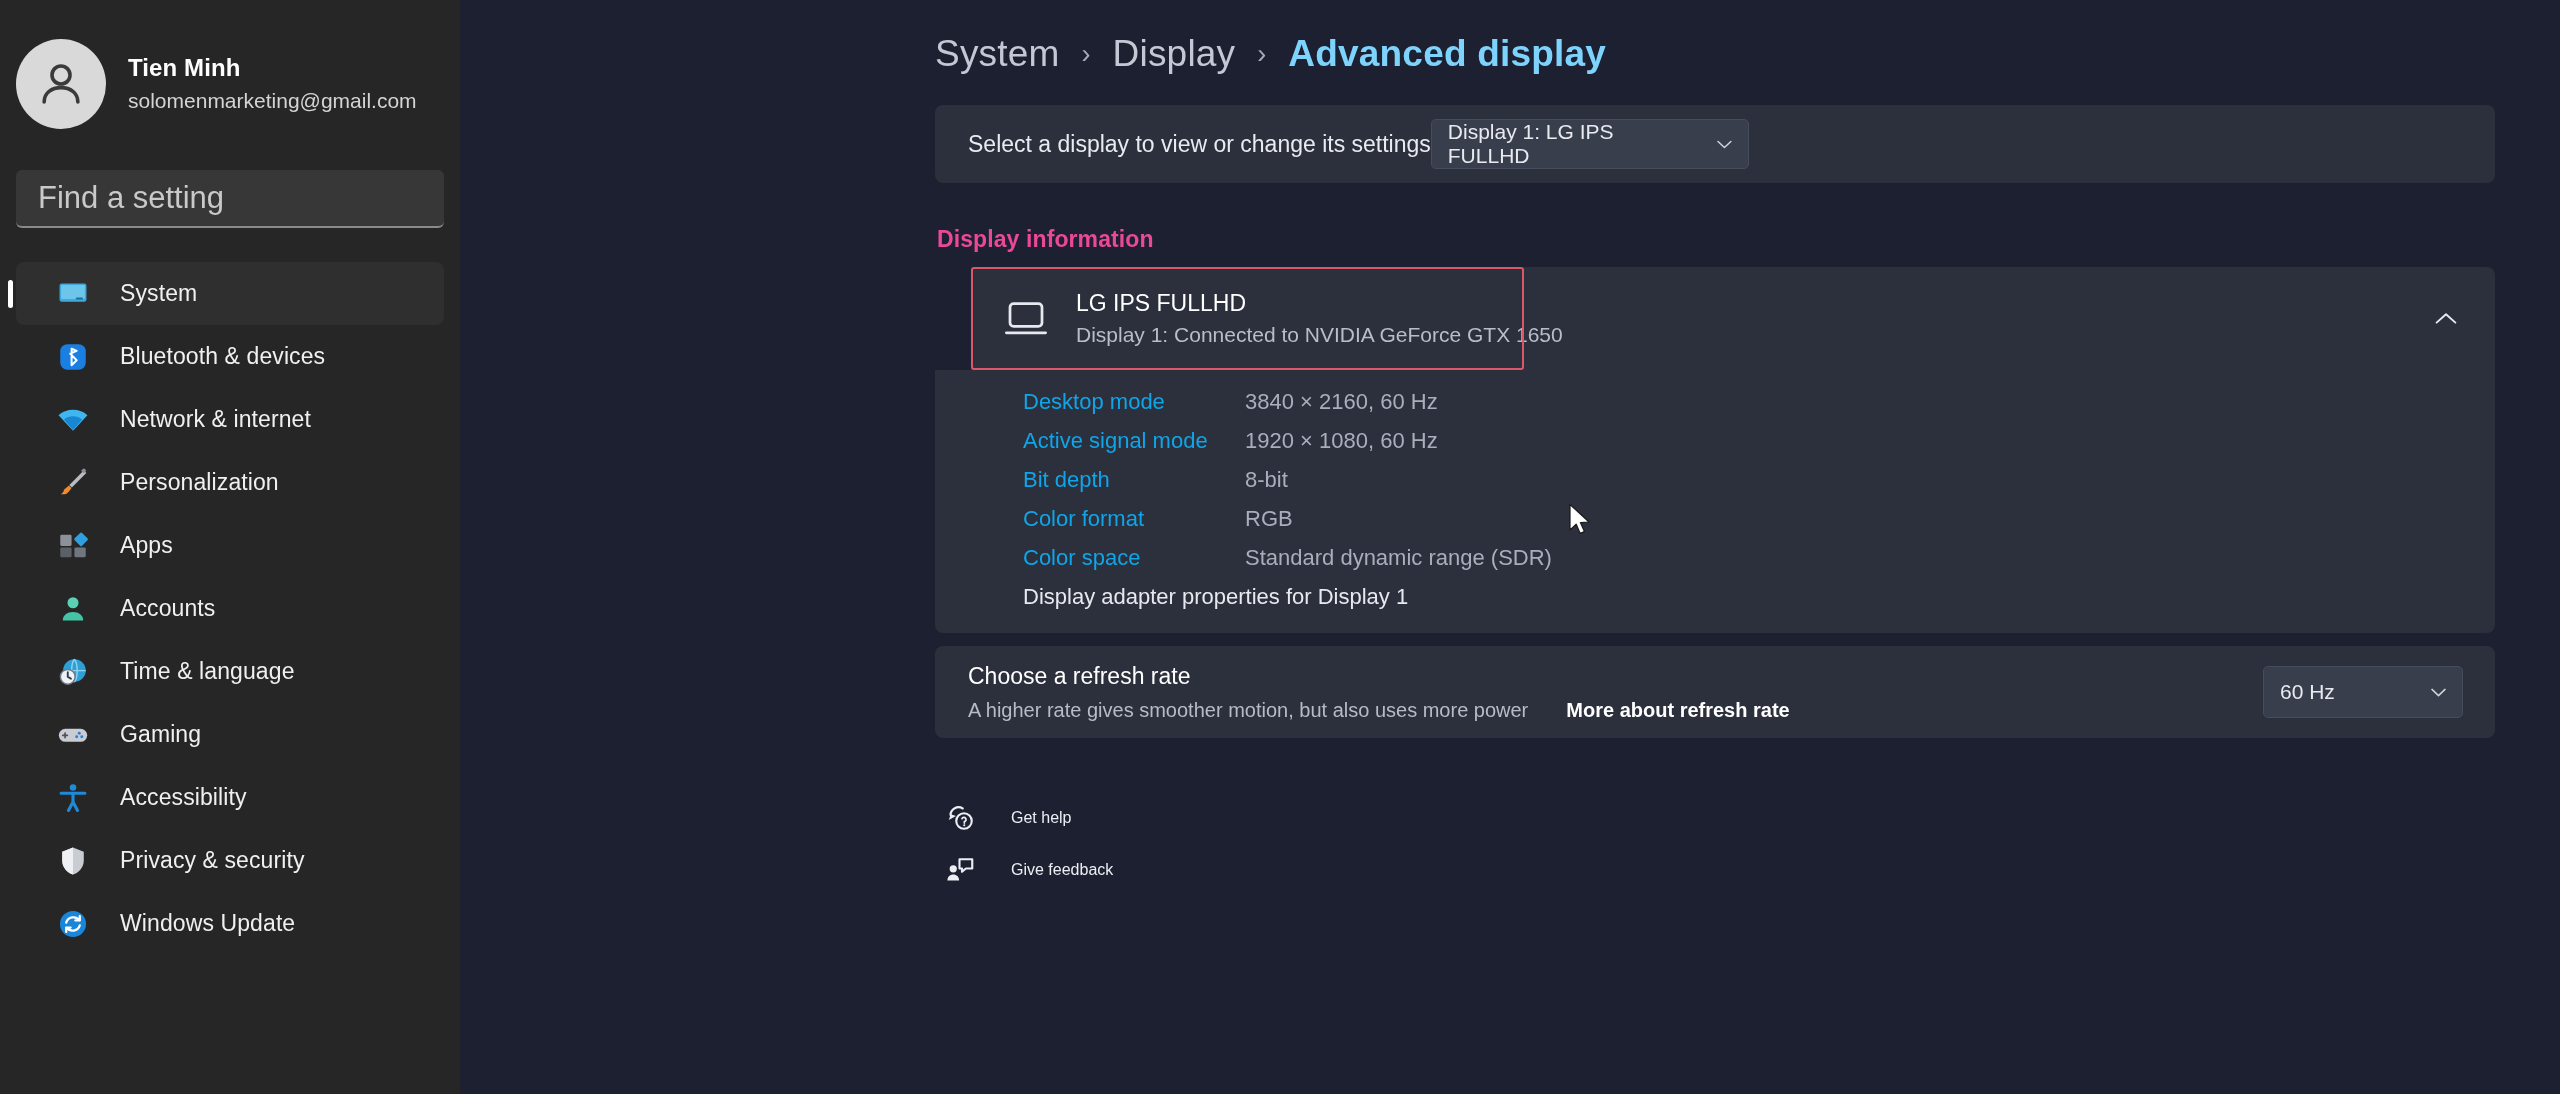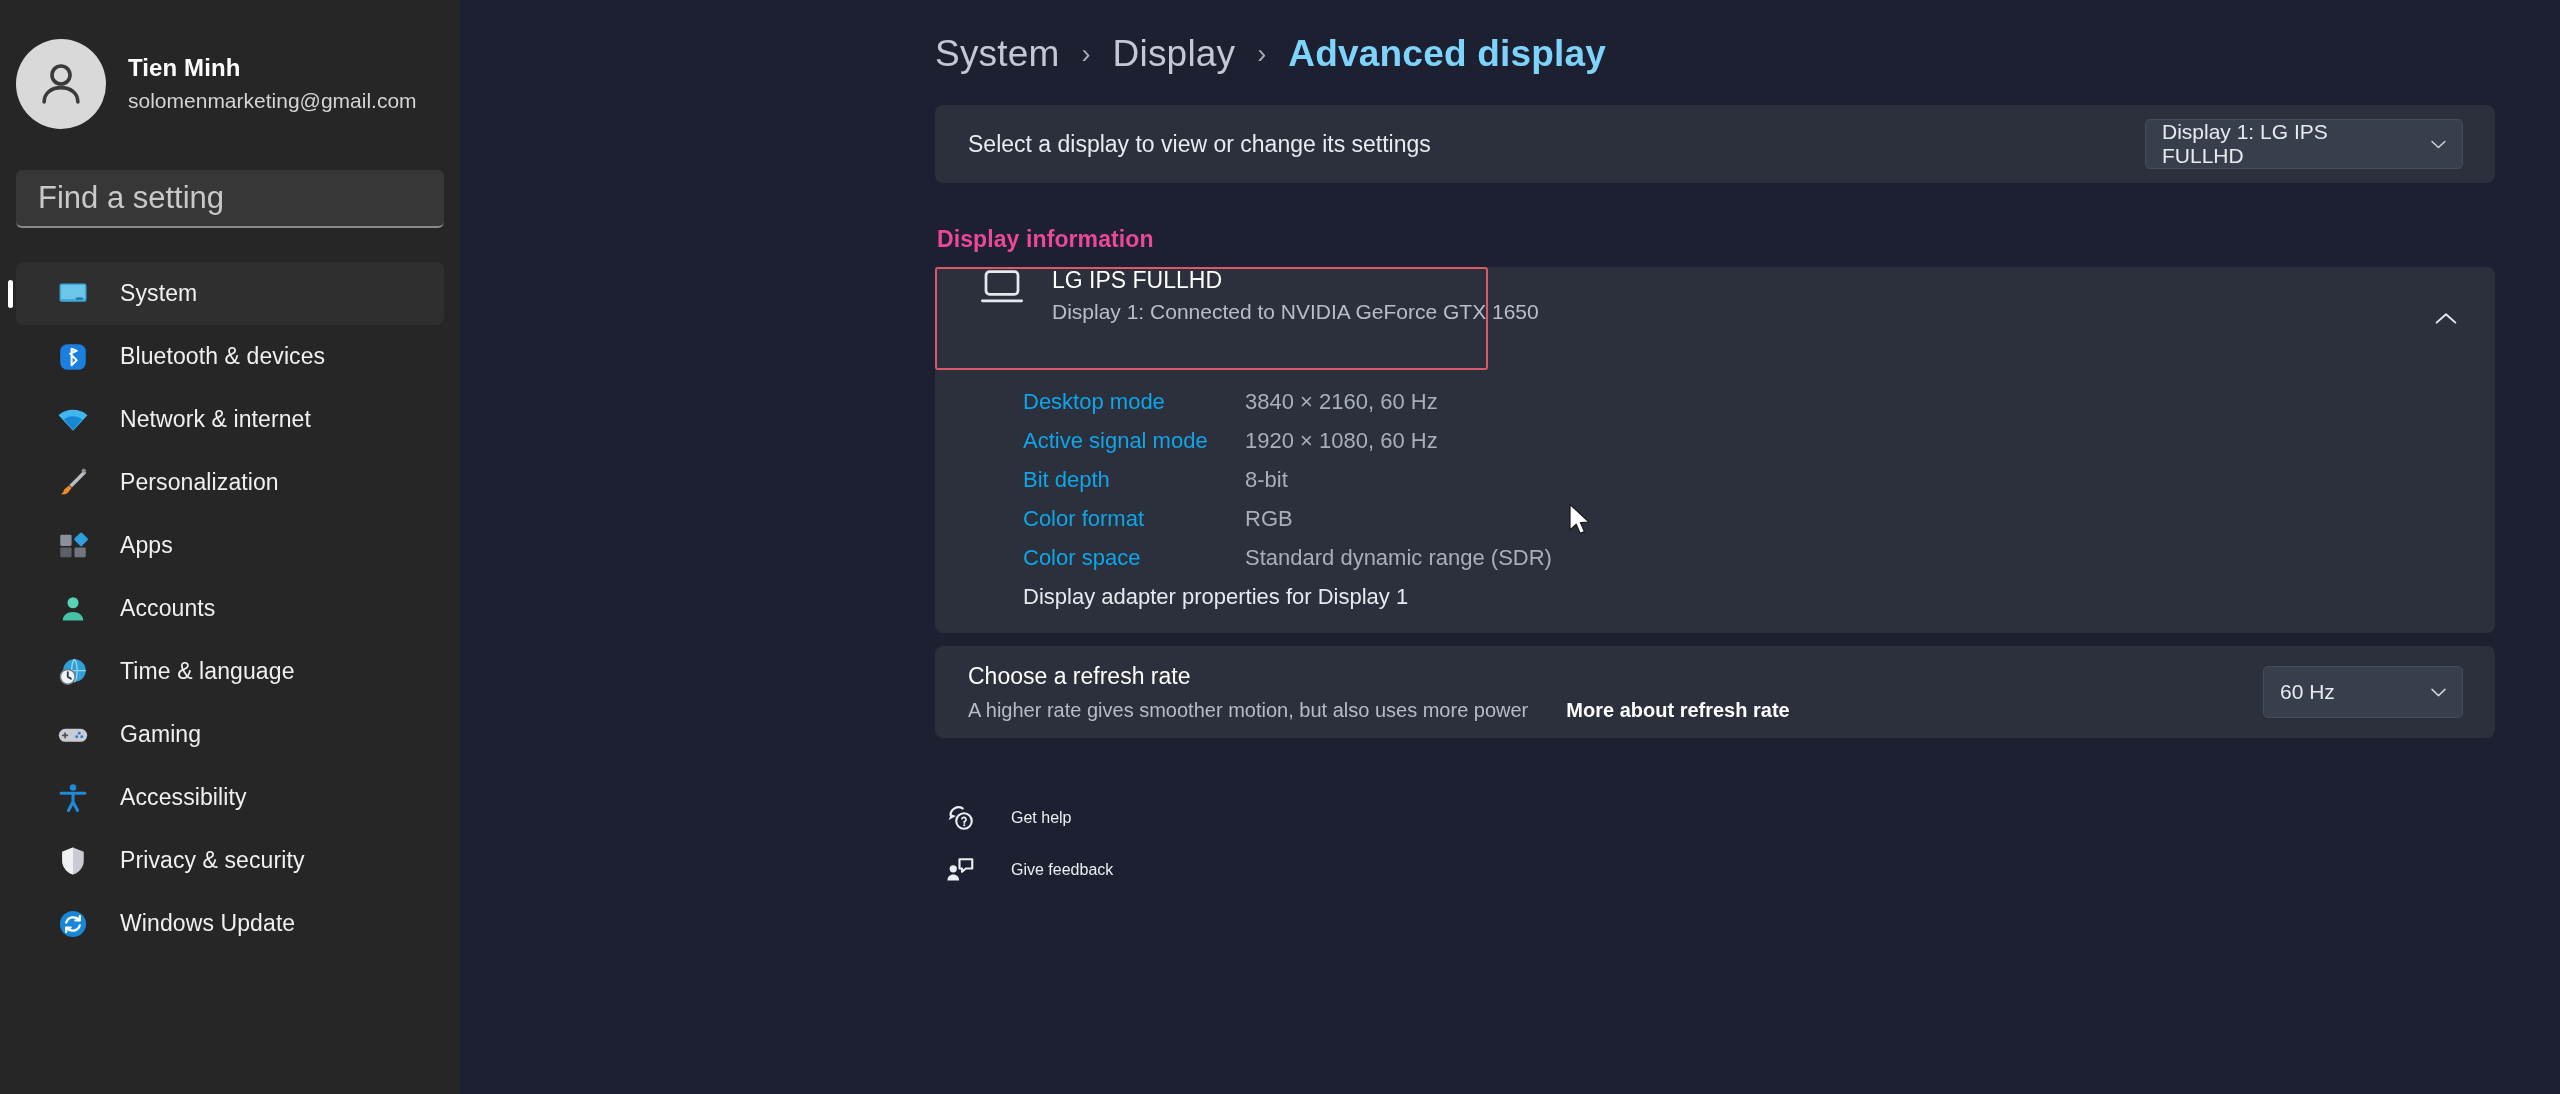--- a/index.html
+++ b/index.html
@@ -131,21 +131,20 @@
   .card {
     background: #2c303c;
     border-radius: 8px;
     position: relative;
   }
 
   .select-display {
     margin-top: 30px;
     height: 78px;
     display: flex; align-items: center;
-    justify-content: space-between;
     padding: 0 32px 0 33px;
   }
   .select-display-label { color: #e9ebf1; font-size: 23px; }
 
   .dropdown {
     background: #393e4c;
     border: 1px solid #474c5c;
     border-radius: 5px;
     color: #e8eaf0;
     font-size: 21px;
@@ -162,23 +161,24 @@
     color: #ec4899;
     font-size: 23px;
     font-weight: bold;
     margin: 43px 0 14px 2px;
     letter-spacing: .1px;
   }
 
   .info-card {
     border-radius: 8px 8px 0 0;
     height: 103px;
-    display: flex; 
-    padding-left: 45px;
+    display: flex; align-items: center;
+    padding-left: 33px;
     position: relative;
+    margin-left: 36px;
   }
   .monitor-ico { width: 46px; flex: 0 0 46px; margin-right: 26px; }
   .monitor-ico svg { width: 44px; height: 40px; display: block; }
   .info-title { color: #ffffff; font-size: 23px; margin-bottom: 6px; }
   .info-sub { color: #b9bdca; font-size: 21px; }
   .collapse-btn {
     position: absolute;
     right: 26px; top: 50%;
     transform: translateY(-50%);
     width: 46px; height: 46px;

